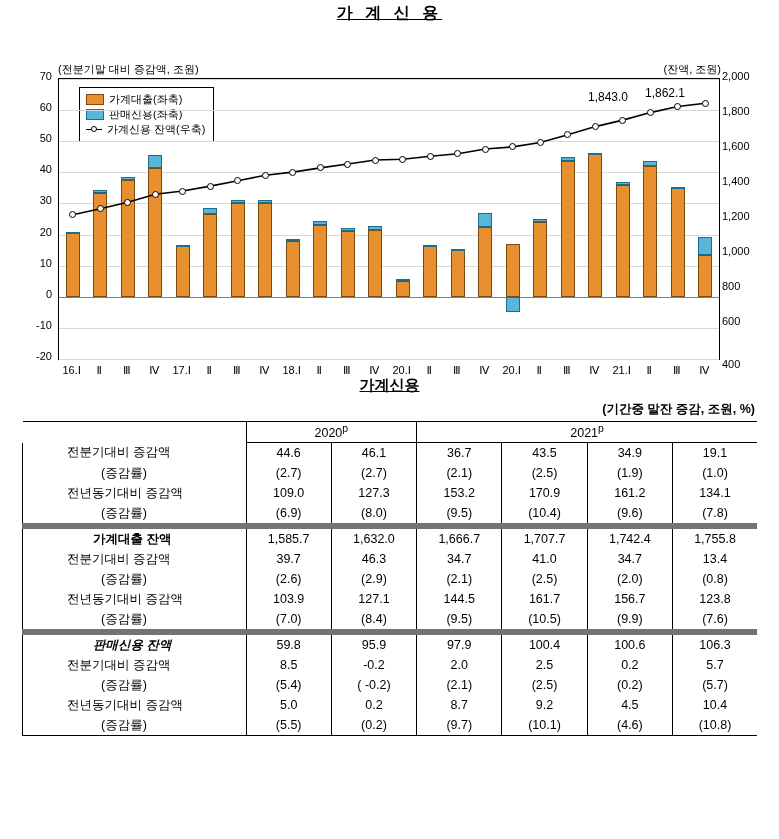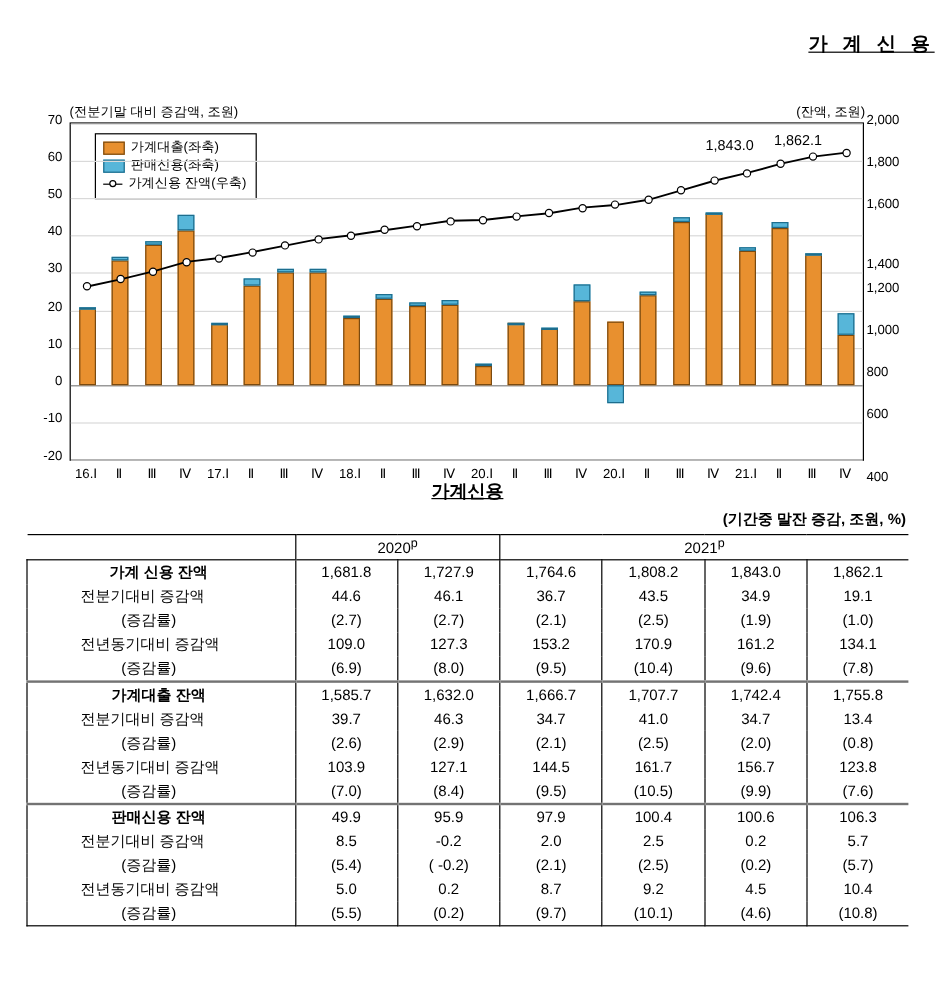--- a/index.html
+++ b/index.html
@@ -12,27 +12,26 @@
     height: 839px;
     font-family: "Liberation Sans", sans-serif;
     color: #000;
     position: relative;
     overflow: hidden;
   }
   .page { position: relative; width: 779px; height: 839px; }
 
   
   .chart-title {
-    text-align: right;
+    text-align: center;
     font-size: 16px;
     font-weight: bold;
     letter-spacing: 4px;
     padding-top: 3px;
     text-decoration: underline;
-    margin-top: 24px;
   }
   .chart-area {
     position: relative;
     margin: 8px 0 0 0;
     width: 779px;
     height: 330px;
   }
   .axis-note-left {
     position: absolute;
     left: 58px; top: 30px;
@@ -158,21 +157,21 @@
   }
   table.data td, table.data th {
     border-left: 1px solid #000;
     border-right: 1px solid #000;
     padding: 1px 4px;
     text-align: center;
     font-weight: normal;
     height: 18px;
   }
   table.data tr.top-rule td, table.data tr.top-rule th { border-top: 1.6px solid #000; }
-  table.data tr.thin-rule td, table.data tr.thin-rule th { border-top: 2px solid #737373; margin-top: 48px; }
+  table.data tr.thin-rule td, table.data tr.thin-rule th { border-top: 6px solid #737373; margin-top: 48px; }
   table.data tr.bottom-rule td, table.data tr.bottom-rule th { border-bottom: 1.6px solid #000; }
   td.label-col, th.label-col {
     text-align: left;
     border-left: none;
     padding-left: 10px;
   }
   td.rowhead { font-weight: bold; text-align: center; }
   .nobl { border-left: none !important; }
   .nobr { border-right: none !important; }
   .hdr-span { border-bottom: 1px solid #000; }
@@ -292,26 +291,26 @@
   <div class="ytick-left" style="top: 318px;">-20</div>
       <div class="ytick-left" style="top: 286.889px;">-10</div>
       <div class="ytick-left" style="top: 255.778px;">0</div>
       <div class="ytick-left" style="top: 224.667px;">10</div>
       <div class="ytick-left" style="top: 193.556px;">20</div>
       <div class="ytick-left" style="top: 162.444px;">30</div>
       <div class="ytick-left" style="top: 131.333px;">40</div>
       <div class="ytick-left" style="top: 100.222px;">50</div>
       <div class="ytick-left" style="top: 69.1111px;">60</div>
       <div class="ytick-left" style="top: 38px;">70</div>
-      <div class="ytick-right" style="top: 336px;">400</div>
+      <div class="ytick-right" style="top: 326px;">400</div>
       <div class="ytick-right" style="top: 283px;">600</div>
       <div class="ytick-right" style="top: 248px;">800</div>
       <div class="ytick-right" style="top: 213px;">1,000</div>
       <div class="ytick-right" style="top: 178px;">1,200</div>
-      <div class="ytick-right" style="top: 158px;">1,400</div>
+      <div class="ytick-right" style="top: 143px;">1,400</div>
       <div class="ytick-right" style="top: 108px;">1,600</div>
       <div class="ytick-right" style="top: 73px;">1,800</div>
       <div class="ytick-right" style="top: 38px;">2,000</div>
       <div class="xtick" style="left: 71.75px; top: 332px;">16.Ⅰ</div>
       <div class="xtick" style="left: 99.25px; top: 332px;">Ⅱ</div>
       <div class="xtick" style="left: 126.75px; top: 332px;">Ⅲ</div>
       <div class="xtick" style="left: 154.25px; top: 332px;">Ⅳ</div>
       <div class="xtick" style="left: 181.75px; top: 332px;">17.Ⅰ</div>
       <div class="xtick" style="left: 209.25px; top: 332px;">Ⅱ</div>
       <div class="xtick" style="left: 236.75px; top: 332px;">Ⅲ</div>
@@ -345,29 +344,20 @@
         <th class="label-col nobl" style="width:215px;"></th>
         <th class="hdr-span" colspan="2">
           <span>2020</span><sup>p</sup>
         </th>
         <th class="hdr-span nobr" colspan="4">
           <span>2021</span><sup>p</sup>
         </th>
       </tr>
     </thead>
     <tbody id="table-body">
-        <tr class="top-rule">
-          <td class="label-col rowhead" style="text-align: center; padding-left: 0px; font-weight: bold;">가계 신용  잔액</td>
-          <td>1,681.8</td>
-          <td>1,727.9</td>
-          <td>1,764.6</td>
-          <td>1,808.2</td>
-          <td>1,843.0</td>
-          <td class="nobr">1,862.1</td>
-        </tr>
         <tr>
           <td class="label-col" style="text-align: left; padding-left: 44px;">전분기대비 증감액</td>
           <td>44.6</td>
           <td>46.1</td>
           <td>36.7</td>
           <td>43.5</td>
           <td>34.9</td>
           <td class="nobr">19.1</td>
         </tr>
         <tr>
@@ -436,22 +426,22 @@
         <tr>
           <td class="label-col" style="text-align: left; padding-left: 78px;">(증감률)</td>
           <td>(7.0)</td>
           <td>(8.4)</td>
           <td>(9.5)</td>
           <td>(10.5)</td>
           <td>(9.9)</td>
           <td class="nobr">(7.6)</td>
         </tr>
         <tr class="thin-rule">
-          <td class="label-col rowhead" style="text-align: center; padding-left: 0px; font-weight: bold;">판매신용 잔액</td>
-          <td>49.9</td>
+          <td class="label-col rowhead" style="text-align: center; padding-left: 0px; font-weight: bold; font-style: italic;">판매신용 잔액</td>
+          <td>59.8</td>
           <td>95.9</td>
           <td>97.9</td>
           <td>100.4</td>
           <td>100.6</td>
           <td class="nobr">106.3</td>
         </tr>
         <tr>
           <td class="label-col" style="text-align: left; padding-left: 44px;">전분기대비 증감액</td>
           <td>8.5</td>
           <td>-0.2</td>

